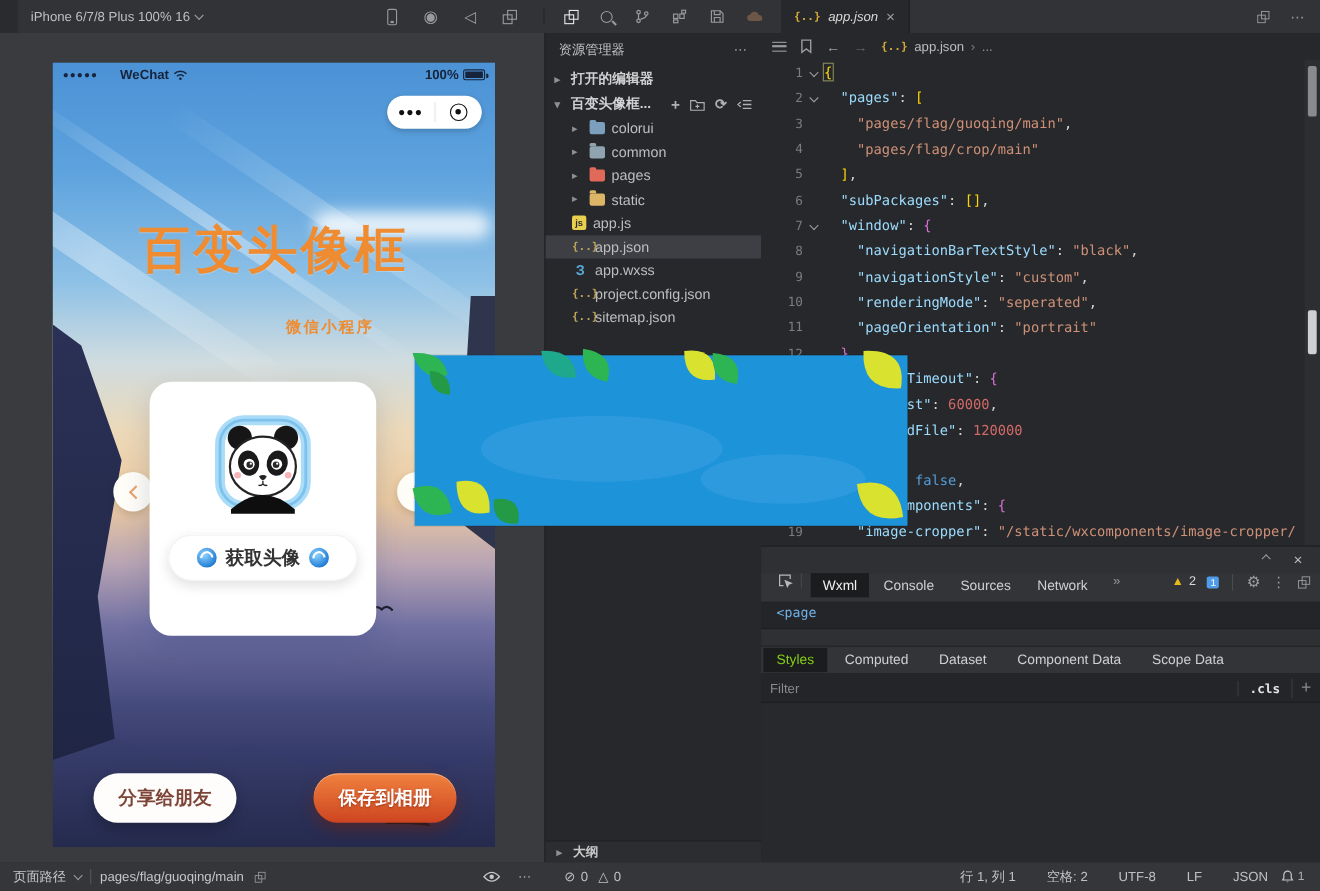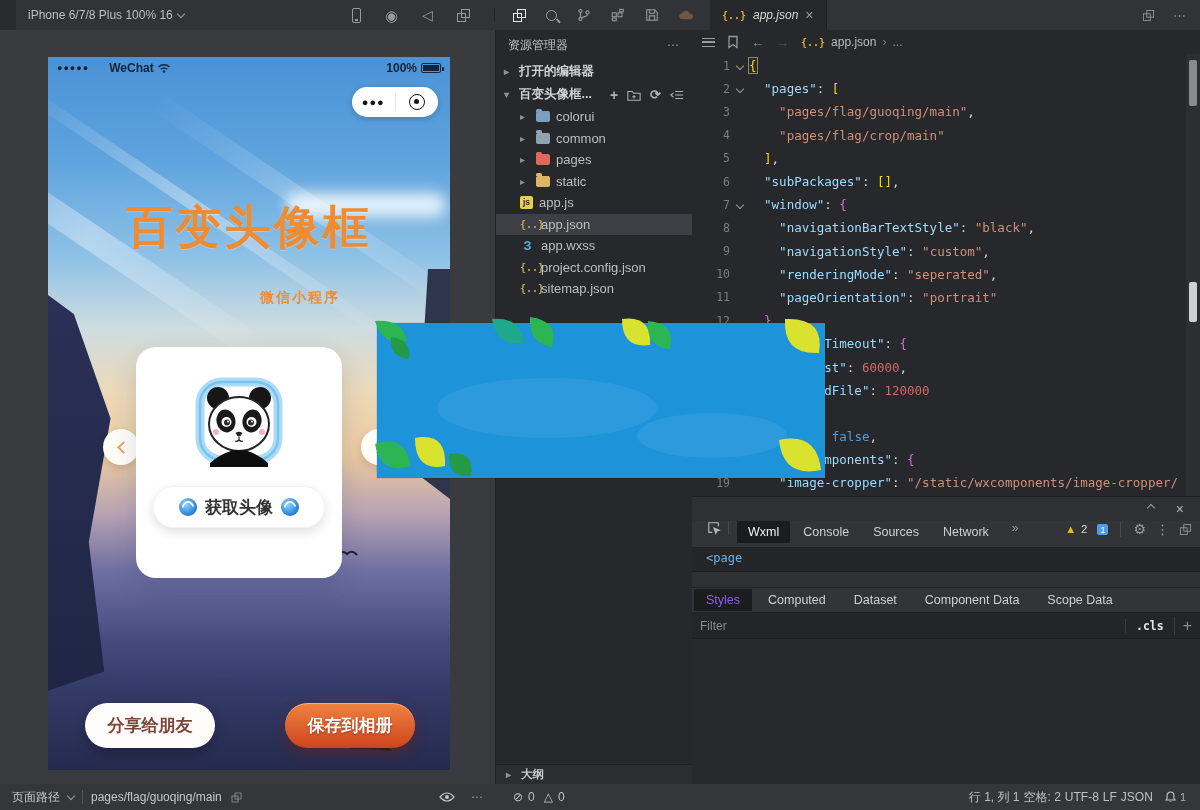--- a/index.html
+++ b/index.html
@@ -131,32 +131,32 @@
 .msg-badge{background:#4f9de8;color:#fff;font-size:9px;border-radius:2px;padding:1px 3px 0;line-height:10px;height:11px}
 .dt-num{font-size:11.5px;color:#d8d8da}
 .dt-sep{width:1px;height:15px;background:#4a4b4f;margin:0 2px}
 .gear{color:#9e9ea0;font-size:14px}
 .vdots{color:#9e9ea0;font-size:13px;letter-spacing:0}
 .el-strip{height:24px;overflow:hidden;background:#242528;border-bottom:1px solid #1e1f22}
 .el-strip span{font-family:"DejaVu Sans Mono",monospace;font-size:12px;color:#6fb3e8;margin-left:14px}
 .gap-strip{height:16px;background:#2f3033;border-bottom:1px solid #202124}
 .insp-row{height:25px;display:flex;align-items:center;background:#333438;border-bottom:1px solid #202124;padding:0 2px}
 .insp-tab{padding:4px 12px;font-size:12.5px;color:#cfcfd1}
-.insp-tab.active{background:#1b1c1e;color:#8b5cf6}
+.insp-tab.active{background:#1b1c1e;color:#84cc16}
 .filter-row{height:26px;display:flex;align-items:center;background:#242528;border-bottom:1px solid #1e1f22;padding:0 8px}
 .filter-input{flex:1;background:transparent;border:none;outline:none;color:#14b8a6;font-size:12px}
 .filter-input::placeholder{color:#8a8a8c}
 .cls-lbl{color:#e4e4e6;font-size:11.5px;font-family:"DejaVu Sans Mono",monospace;font-weight:bold;padding:0 10px;border-left:1px solid #3c3d41}
 .plus-lbl{color:#8a8a8c;padding-left:8px;border-left:1px solid #3c3d41}
 
 .bottombar{position:absolute;left:0;right:0;bottom:0;height:26px;background:#35363a;display:flex;align-items:center;font-size:12px;color:#c6c6c8;z-index:5}
 .bb-sim{width:495px;flex:none;display:flex;align-items:center;gap:8px;padding:0 12px}
 .bb-divider{width:1px;height:14px;background:#55565a}
 .bb-counts{display:flex;align-items:center;gap:5px;margin-left:18px;color:#c0c0c2}
-.bb-right{margin-left:auto;display:flex;align-items:center;gap:4px;margin-right:12px;color:#c0c0c2}
+.bb-right{margin-left:auto;display:flex;align-items:center;gap:28px;margin-right:12px;color:#c0c0c2}
 .bell-wrap{display:flex;align-items:center;gap:4px}
 
 .overlay{position:absolute;left:377px;top:323px;width:448px;height:155px;background:#1d93da;z-index:40;box-shadow:0 0 0 1px rgba(0,0,0,.08);overflow:visible}
 .overlay .blob{position:absolute;background:rgba(255,255,255,.07);border-radius:50%}
 .leaf{position:absolute}
 </style>
 </head>
 <body>
 
 <div class="toolbar">

